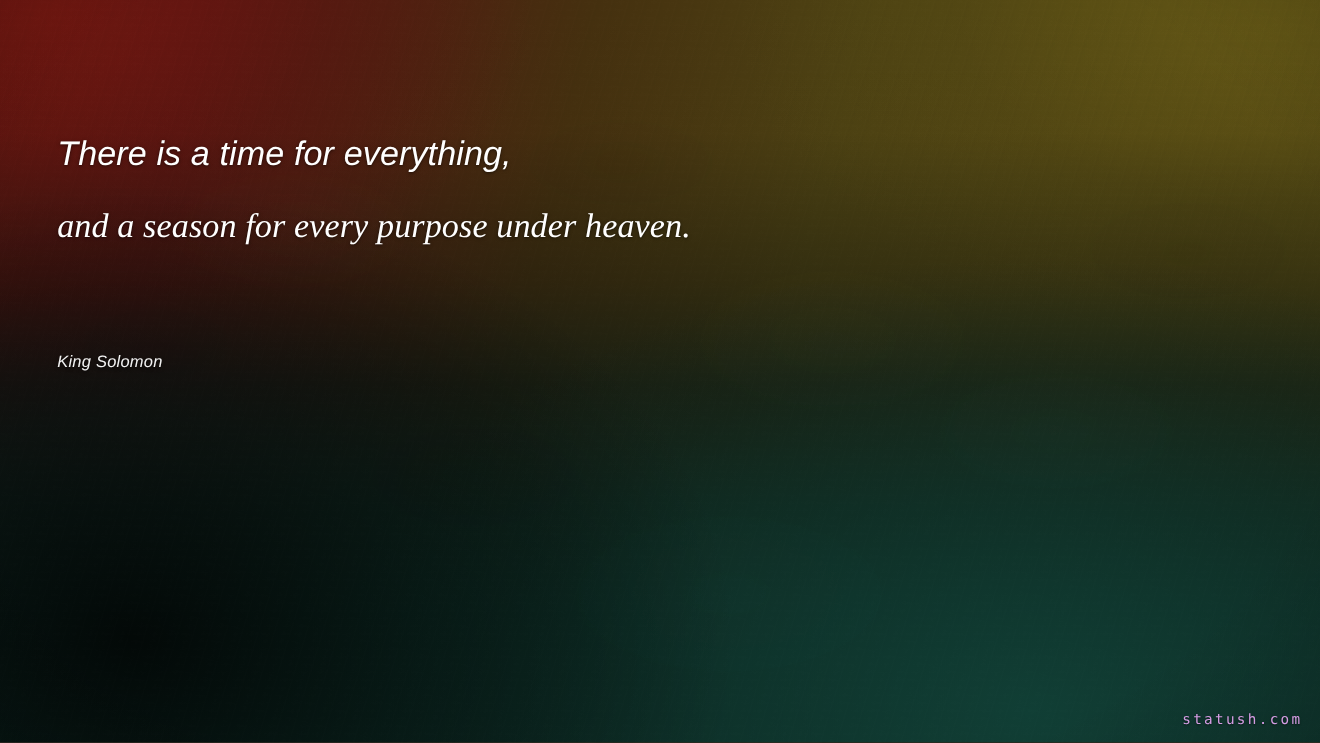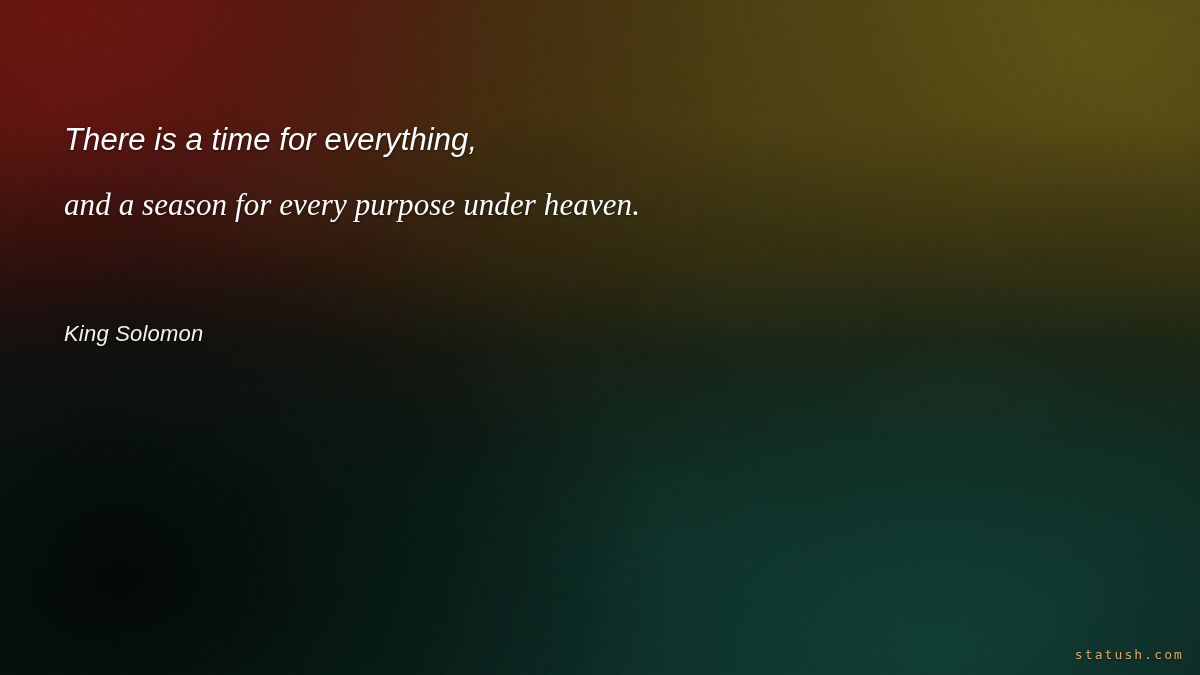--- a/index.html
+++ b/index.html
@@ -135,21 +135,21 @@
     background:
       radial-gradient(ellipse 1100px 760px at 50% 46%,
         rgba(0,0,0,0) 56%,
         rgba(0,0,0,0.18) 82%,
         rgba(0,0,0,0.34) 100%);
   }
 
   
   #quote-content {
     position:absolute;
-    left:64px;
+    left:52px;
     top:0;
     width:1100px;
     height:675px;
     z-index:5;
   }
 
   .quote-line {
     position:absolute;
     color:#ffffff;
     font-style:italic;
@@ -161,34 +161,34 @@
   }
 
   #quote-line-1 { top:122px; }
   #quote-line-2 { top:187px;font-family:Liberation Serif, serif; }
 
   #quote-author {
     position:absolute;
     top:321px;
     color:#f2f2f2;
     font-style:italic;
-    font-size:22px;
+    font-size:15px;
     font-weight:400;
     letter-spacing:0.2px;
     white-space:nowrap;
     text-shadow:0 1px 3px rgba(0,0,0,0.55);
   }
 
   
   #watermark {
     position:absolute;
     right:16px;
     bottom:13px;
     z-index:6;
-    color:#fdba74;
+    color:#f0abfc;
     font-family:"DejaVu Sans Mono", "Liberation Mono", monospace;
     font-size:13px;
     letter-spacing:2.1px;
     opacity:0.88;
     text-shadow:0 1px 2px rgba(0,0,0,0.6);
   }
 </style>
 </head>
 <body>
 

